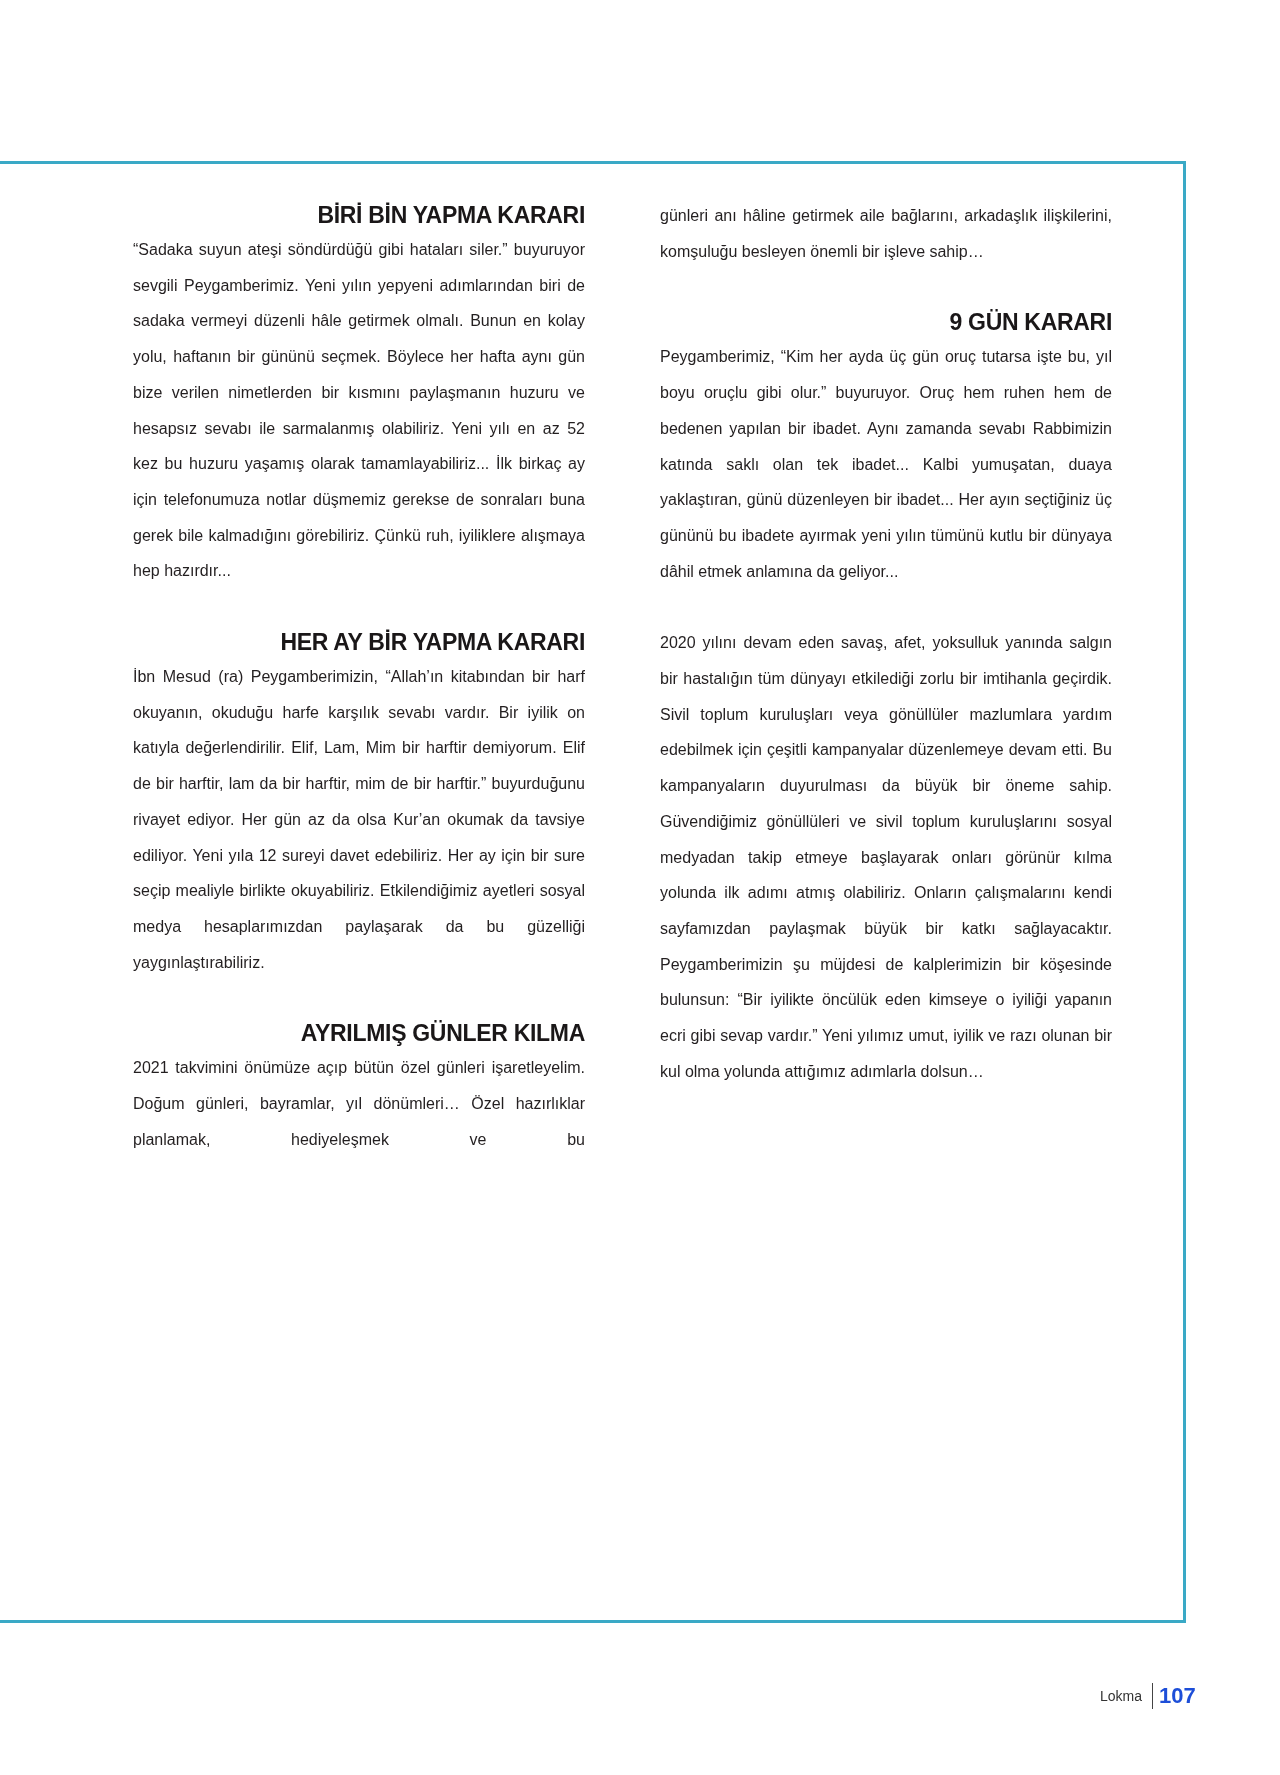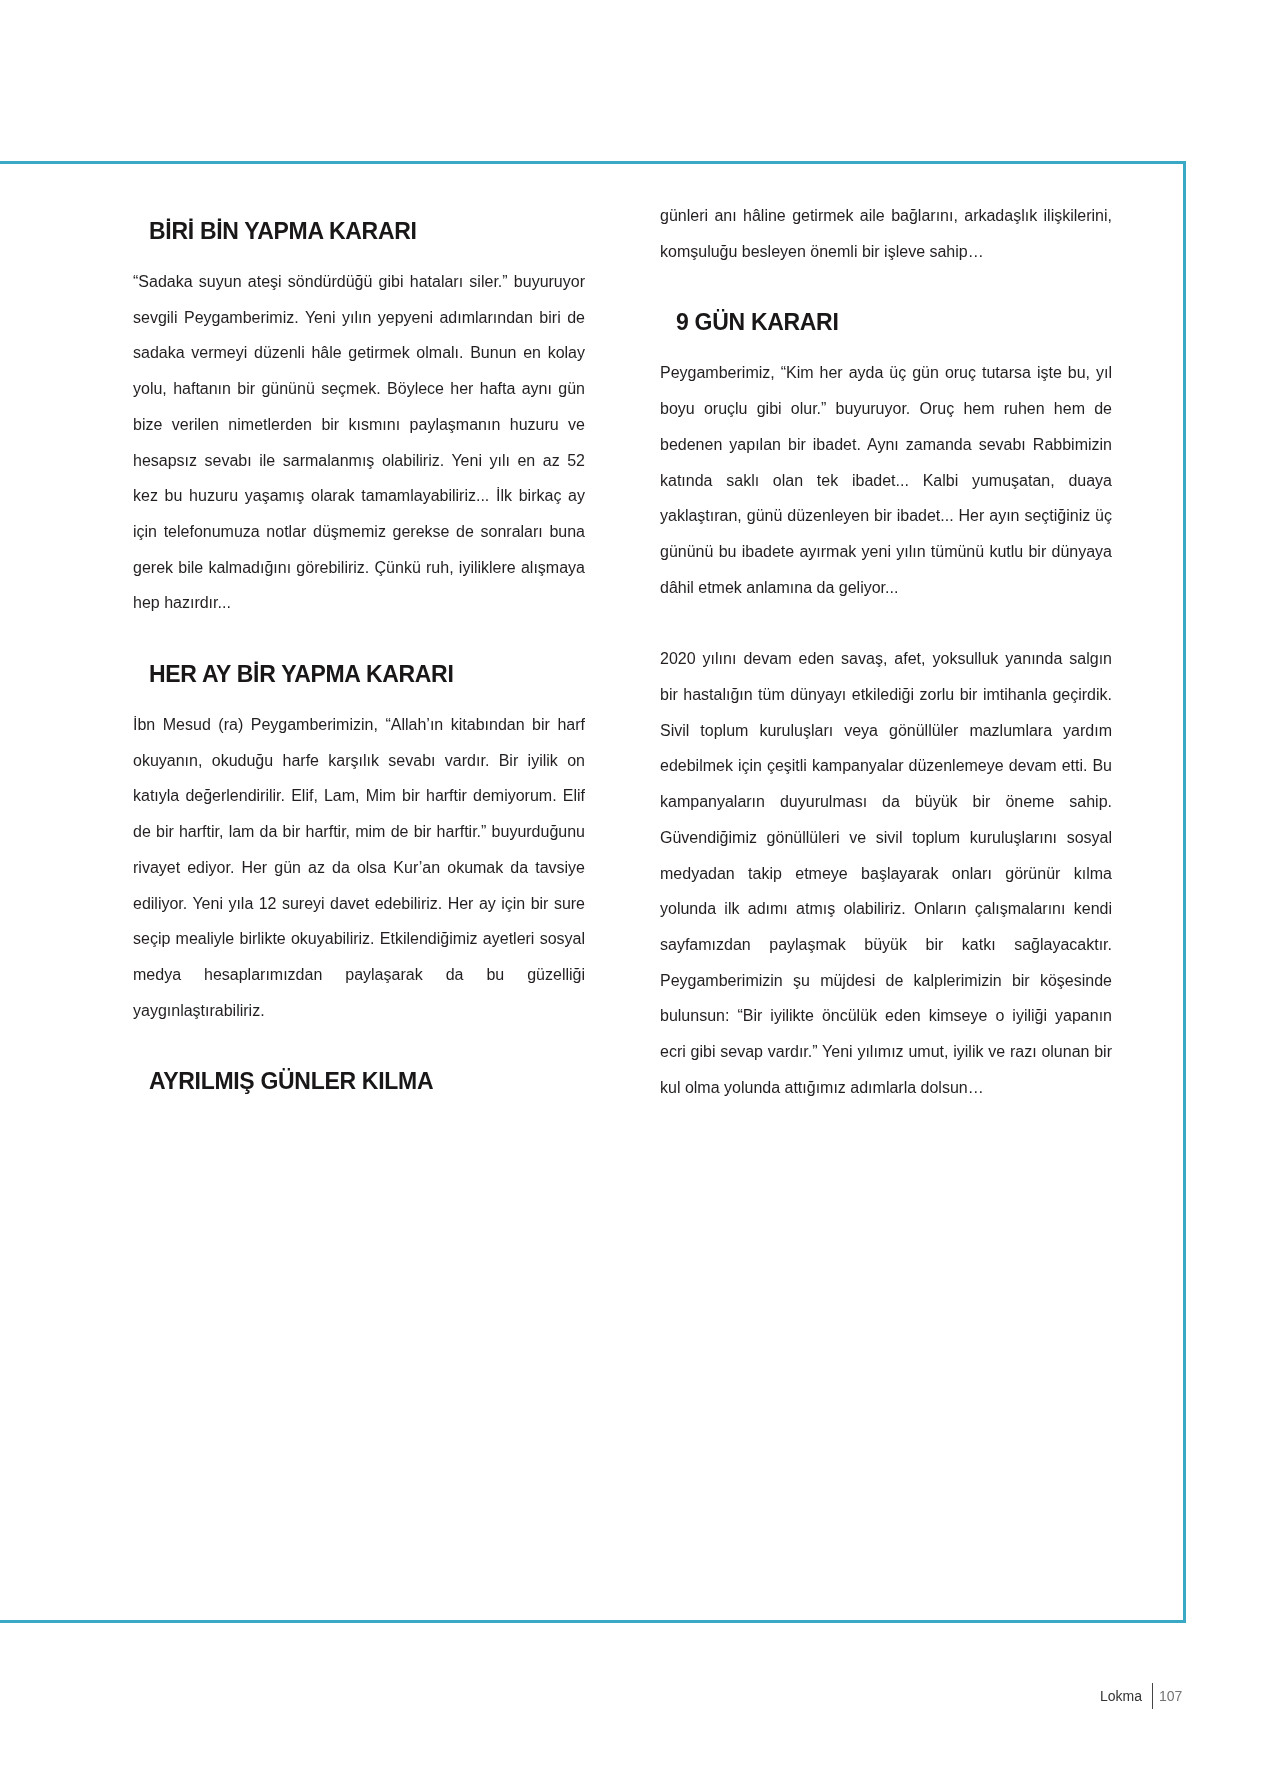--- a/index.html
+++ b/index.html
@@ -4,43 +4,44 @@
 <style>
   html, body { margin:0; padding:0; background:#ffffff; }
   body { width:1280px; height:1775px; position:relative; overflow:hidden;
          font-family:"Liberation Sans", sans-serif; color:#231f20; }
   .frame { position:absolute; left:-4px; top:161px; width:1190px; height:1462px;
            border:3px solid #3aa9c6; border-left:none; box-sizing:border-box; }
   .col { position:absolute; top:198px; width:452px; }
   .col-left { left:133px; }
   .col-right { left:660px; }
   .section { margin-bottom:36px; }
-  .heading { font-weight:bold; font-size:23px; line-height:34px; letter-spacing:-0.3px; margin:16px; color:#1a1718; }
+  .heading { font-weight:bold; font-size:23px; line-height:34px; letter-spacing:-0.3px; margin:0; color:#1a1718;text-align:right; }
   .para { font-size:16px; line-height:35.7px; text-align:justify; margin:0; hyphens:manual; }
   .footer { position:absolute; top:1683px; left:1100px; display:flex; align-items:center; }
   .footer .brand { font-size:14px; color:#333; }
   .footer .sep { width:1px; height:26px; background:#444; margin:0 6px 0 10px; }
-  .footer .page { font-size:14px; font-weight:normal; color:#737373; }
+  .footer .page { font-size:22px; font-weight:bold; color:#1d4ed8; }
 </style>
 </head>
 <body>
 
 <div class="frame"></div>
 
 <div class="col col-left">
   <div class="section">
     <h2 class="heading">BİRİ BİN YAPMA KARARI</h2>
     <p class="para">“Sadaka suyun ateşi söndürdüğü gibi hataları siler.” buyuruyor sevgili Peygamberimiz. Yeni yılın yepyeni adımlarından biri de sadaka vermeyi düzenli hâle getirmek olmalı. Bunun en kolay yolu, haftanın bir gününü seçmek. Böylece her hafta aynı gün bize verilen nimetlerden bir kısmını paylaşmanın huzuru ve hesapsız sevabı ile sarmalanmış olabiliriz. Yeni yılı en az 52 kez bu huzuru yaşamış olarak tamamlayabiliriz... İlk birkaç ay için telefonumuza notlar düşmemiz gerekse de sonraları buna gerek bile kalmadığını görebiliriz. Çünkü ruh, iyiliklere alışmaya hep hazırdır...</p>
   </div>
   <div class="section">
     <h2 class="heading">HER AY BİR YAPMA KARARI</h2>
     <p class="para">İbn Mesud (ra) Peygamberimizin, “Allah’ın kitabından bir harf okuyanın, okuduğu harfe karşılık sevabı vardır. Bir iyilik on katıyla değerlendirilir. Elif, Lam, Mim bir harftir demiyorum. Elif de bir harftir, lam da bir harftir, mim de bir harftir.” buyurduğunu rivayet ediyor. Her gün az da olsa Kur’an okumak da tavsiye ediliyor. Yeni yıla 12 sureyi davet edebiliriz. Her ay için bir sure seçip mealiyle birlikte okuyabiliriz. Etkilendiğimiz ayetleri sosyal medya hesaplarımızdan paylaşarak da bu güzelliği yaygınlaştırabiliriz.</p>
   </div>
   <div class="section">
     <h2 class="heading">AYRILMIŞ GÜNLER KILMA</h2>
+    <p class="para" style="text-align-last:justify">2021 takvimini önümüze açıp bütün özel günleri işaretleyelim. Doğum günleri, bayramlar, yıl dönümleri… Özel hazırlıklar planlamak, hediyeleşmek ve bu</p>
   </div>
 </div>
 
 <div class="col col-right">
   <div class="section">
     <p class="para">günleri anı hâline getirmek aile bağlarını, arkadaşlık ilişkilerini, komşuluğu besleyen önemli bir işleve sahip…</p>
   </div>
   <div class="section">
     <h2 class="heading">9 GÜN KARARI</h2>
     <p class="para">Peygamberimiz, “Kim her ayda üç gün oruç tutarsa işte bu, yıl boyu oruçlu gibi olur.” buyuruyor. Oruç hem ruhen hem de bedenen yapılan bir ibadet. Aynı zamanda sevabı Rabbimizin katında saklı olan tek ibadet... Kalbi yumuşatan, duaya yaklaştıran, günü düzenleyen bir ibadet... Her ayın seçtiğiniz üç gününü bu ibadete ayırmak yeni yılın tümünü kutlu bir dünyaya dâhil etmek anlamına da geliyor...</p>

